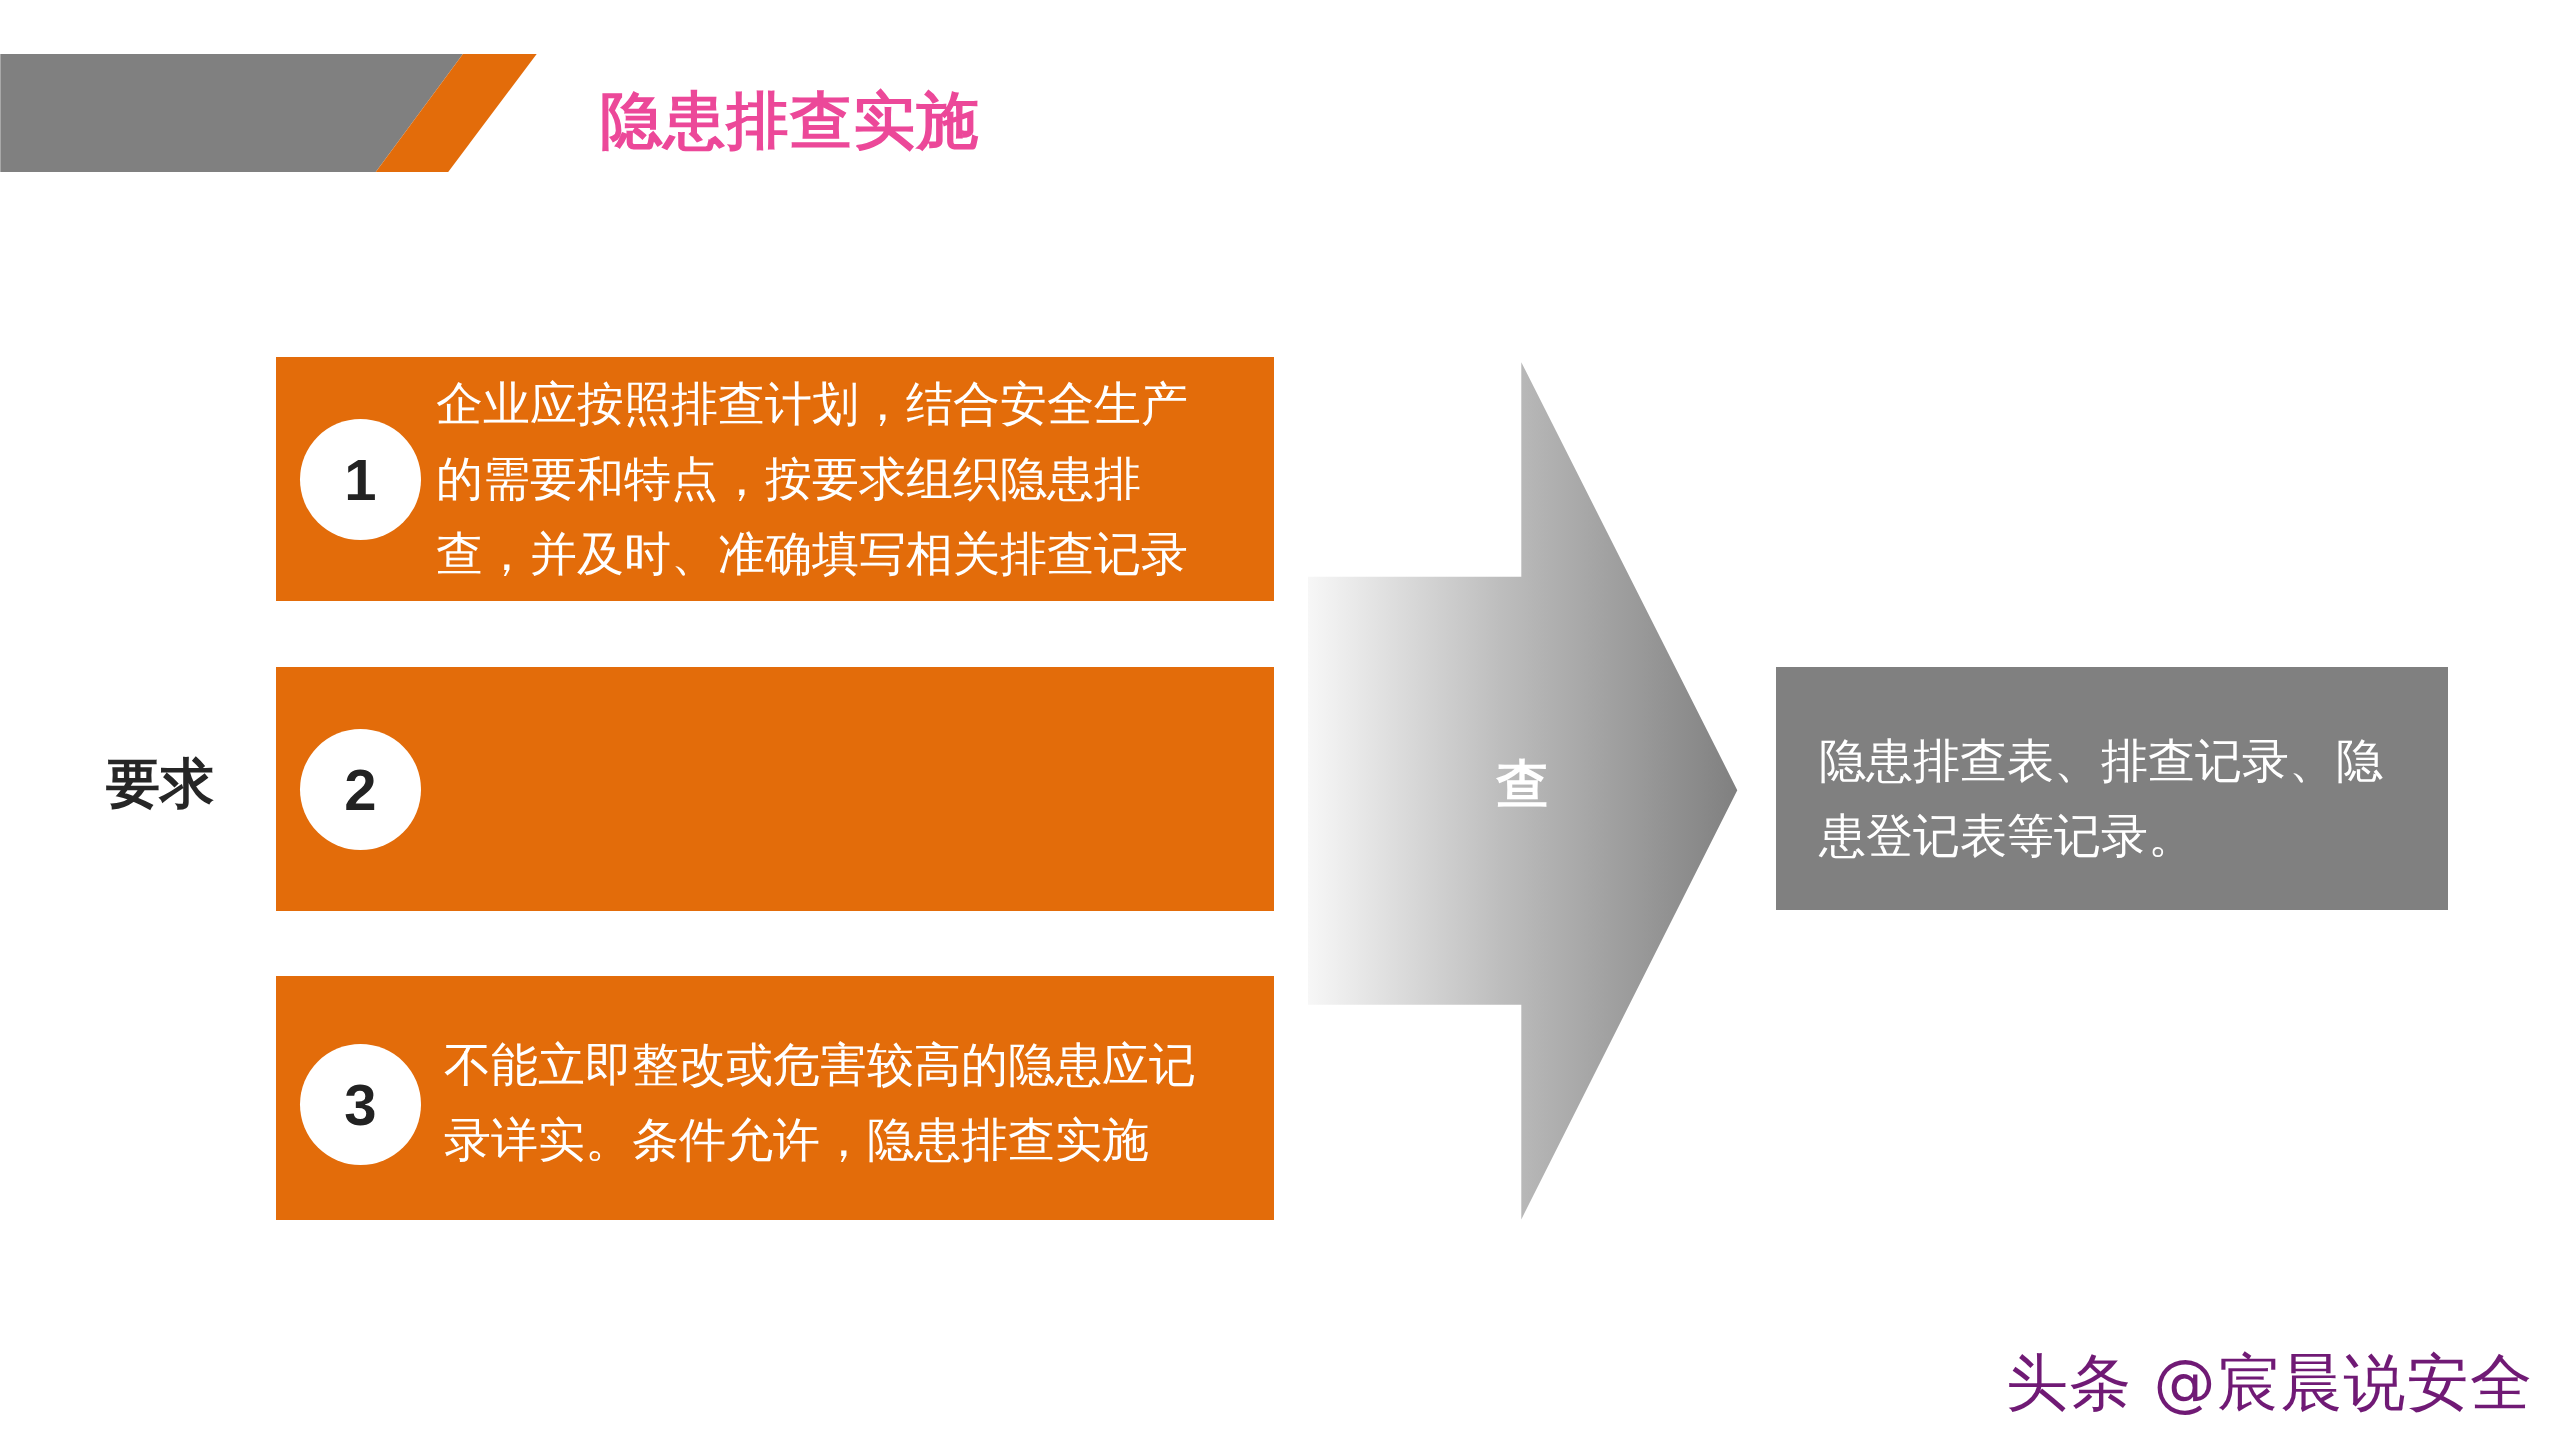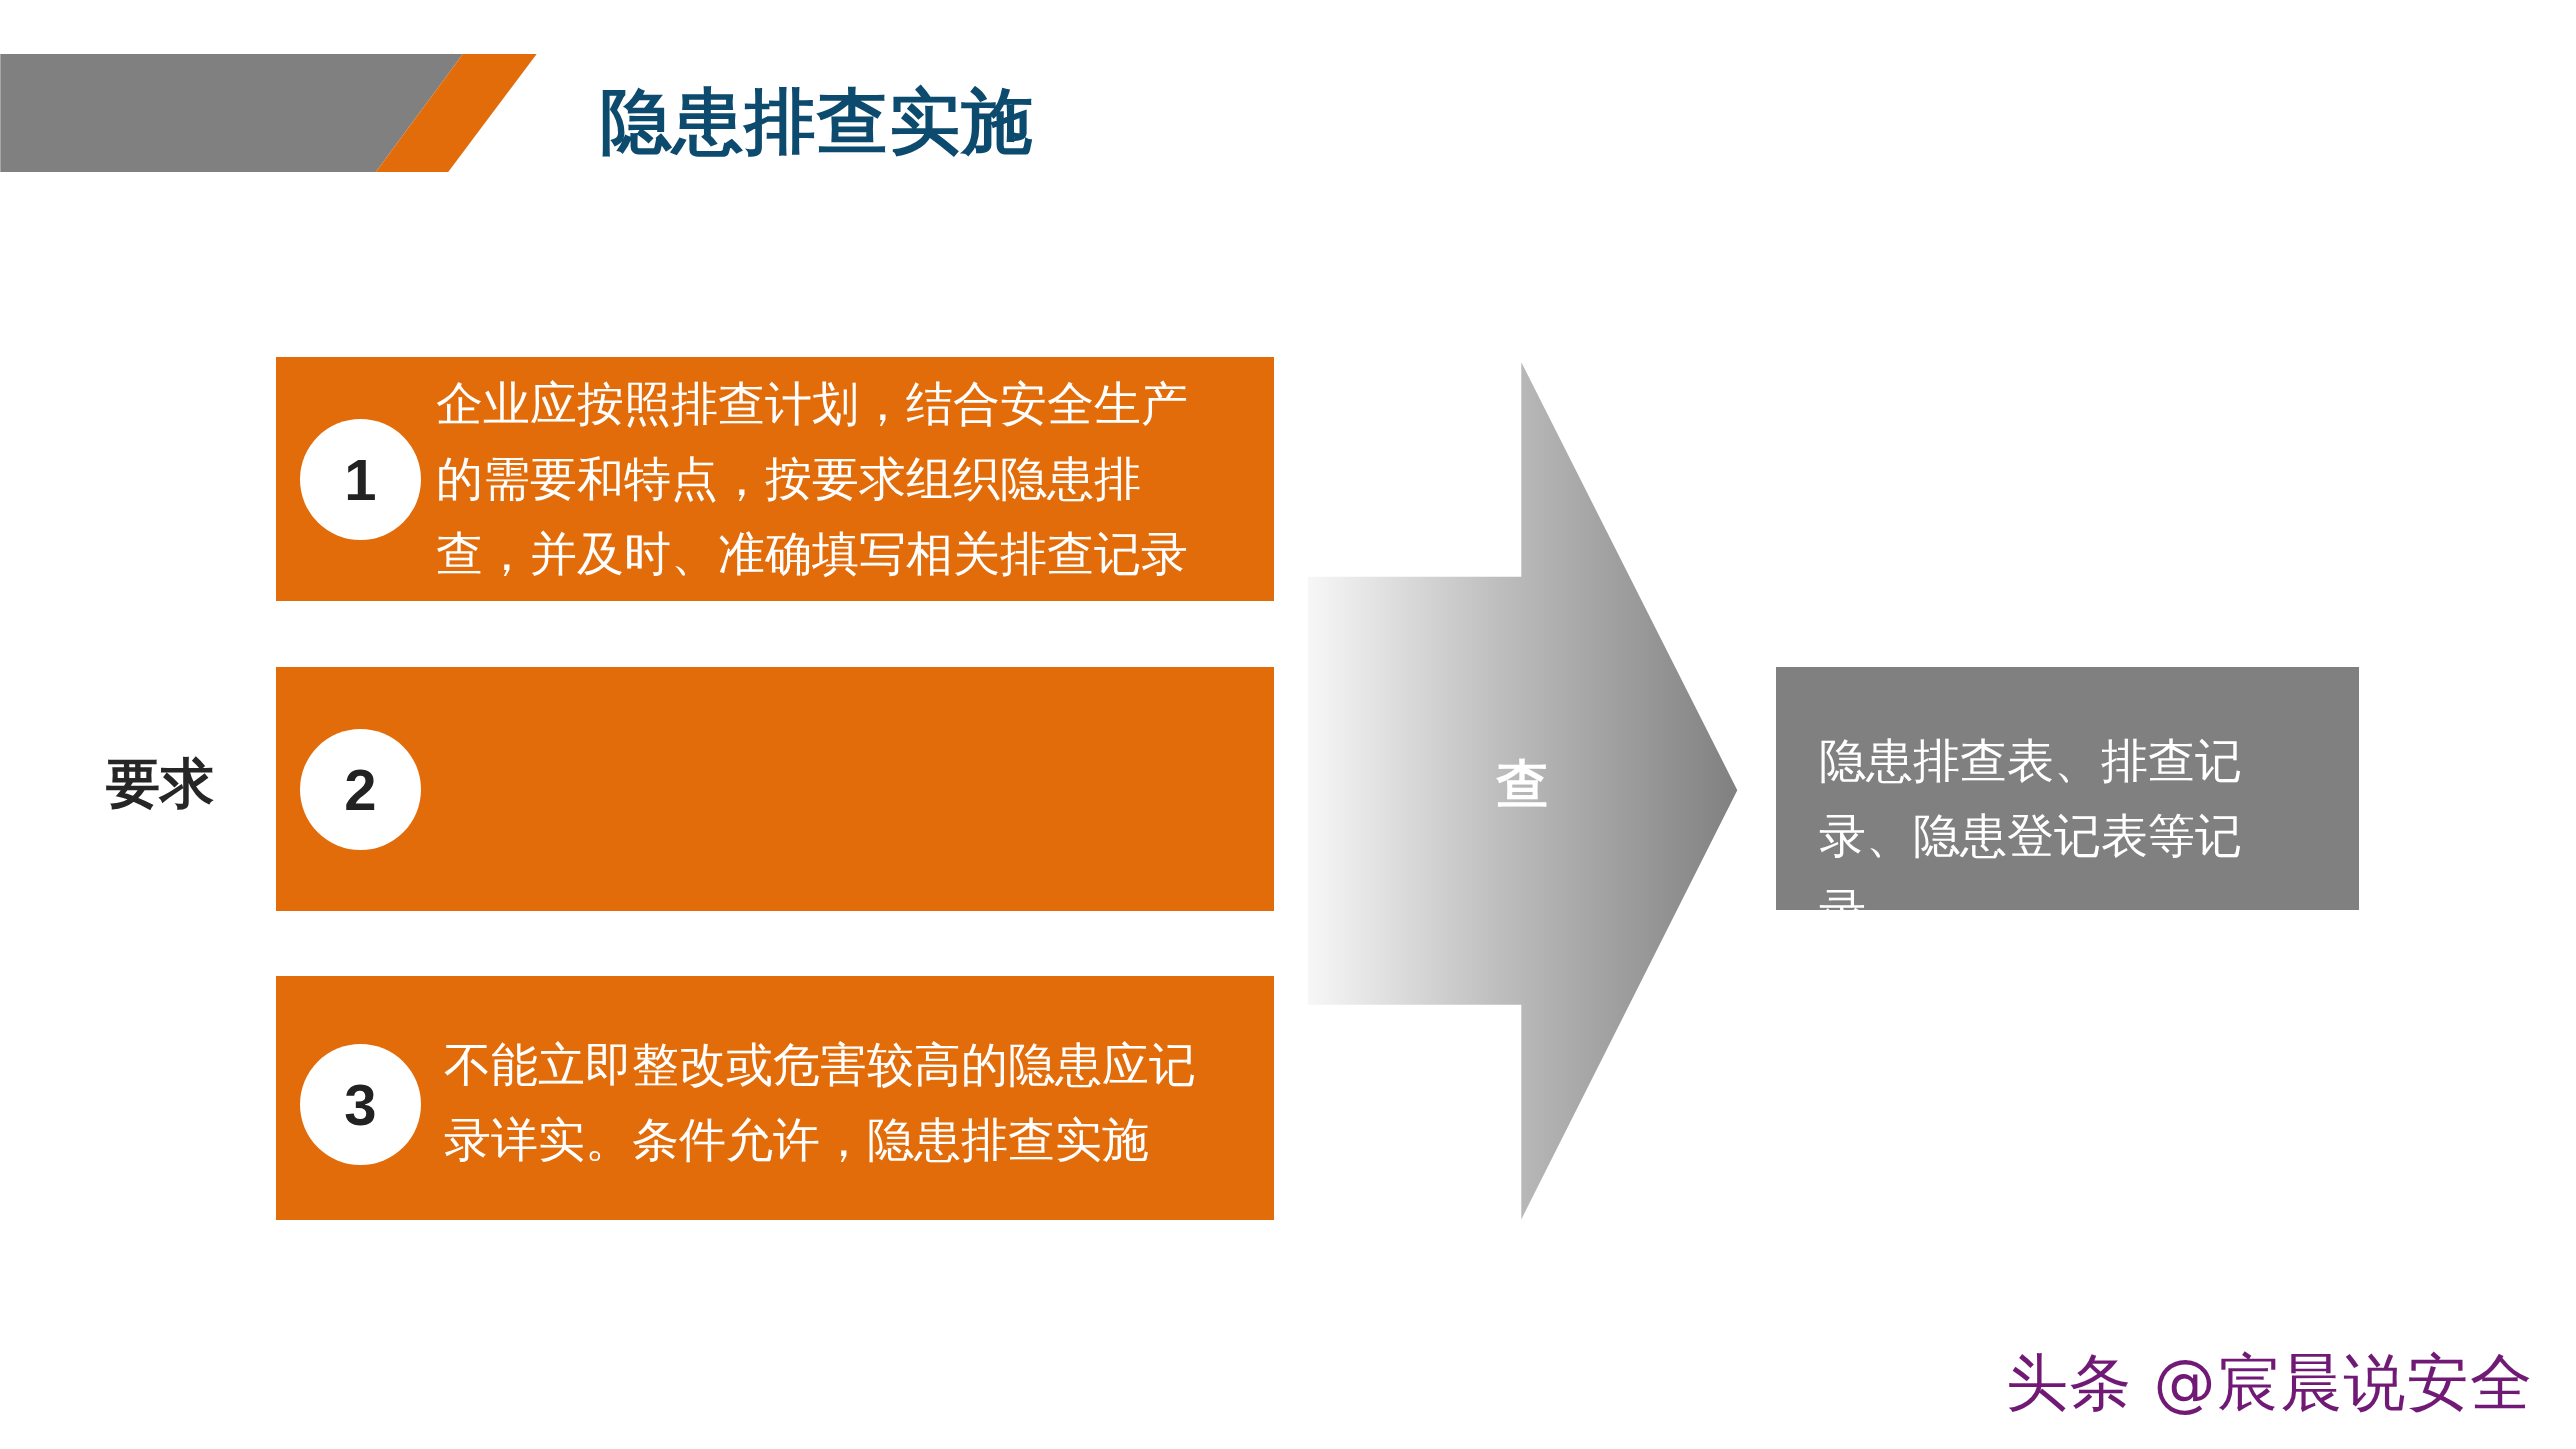--- a/index.html
+++ b/index.html
@@ -1,30 +1,30 @@
 <!DOCTYPE html>
 <html style="font-size:10.7px"><head>
 <meta charset="utf-8">
 <style>
   html, body { margin:0; padding:0; }
   body { width:2576px; height:1449px; position:relative; background:#ffffff; overflow:hidden;
          font-family: "DejaVu Sans", "Liberation Sans", sans-serif; }
   .abs { position:absolute; }
   .header-bar { left:0; top:54px; width:537px; height:118px; }
-  .title { left:600px; top:62px; font-size:71px; font-weight:bold; color:#0c4a6e; letter-spacing:1.3px; line-height:118px;
+  .title { left:600px; top:62px; font-size:62px; font-weight:bold; color:#ec4899; letter-spacing:1.3px; line-height:118px;
            font-family: "DejaVu Serif", "Liberation Serif", serif; }
   .req-label { left:82px; top:743px; font-size:54px; font-weight:bold; color:#262626; line-height:81px;margin-left:24px; }
   .card { left:276px; width:998px; height:244px; background:#E36C0A; }
   .circle { position:absolute; left:24px; width:121px; height:121px; border-radius:50%; background:#ffffff;
             top:62px; display:flex; align-items:center; justify-content:center;
             font-size:58px; font-weight:bold; color:#222222; font-family:"Liberation Sans", sans-serif; }
   .card-text { position:absolute; left:160px; right:40px; color:#ffffff; font-size:47px; line-height:75px; }
   .arrow { left:1308px; top:362px; width:436px; height:859px; }
   .arrow-label { left:1462px; top:751px; width:121px; text-align:center; font-size:52px; font-weight:bold; color:#ffffff; line-height:67px; }
-  .result { left:1776px; top:667px; width:583px; height:243px; background:#808080; }
+  .result { left:1776px; top:667px; width:672px; height:243px; background:#808080; }
   .result-text { position:absolute; left:43px; right:27px; top:56px; color:#ffffff; font-size:47px; line-height:75px; }
   .watermark { left:2006px; top:1342px; font-size:62px; color:#701a75; line-height:81px; letter-spacing:1.3px; }
 </style>
 </head>
 <body>
 
 <svg class="abs header-bar" viewBox="0 0 800 176" width="537" height="118">
   <polygon points="0,0 690,0 560,176 0,176" fill="#808080"></polygon>
   <polygon points="690,0 800,0 668,176 560,176" fill="#E36C0A"></polygon>
 </svg>

